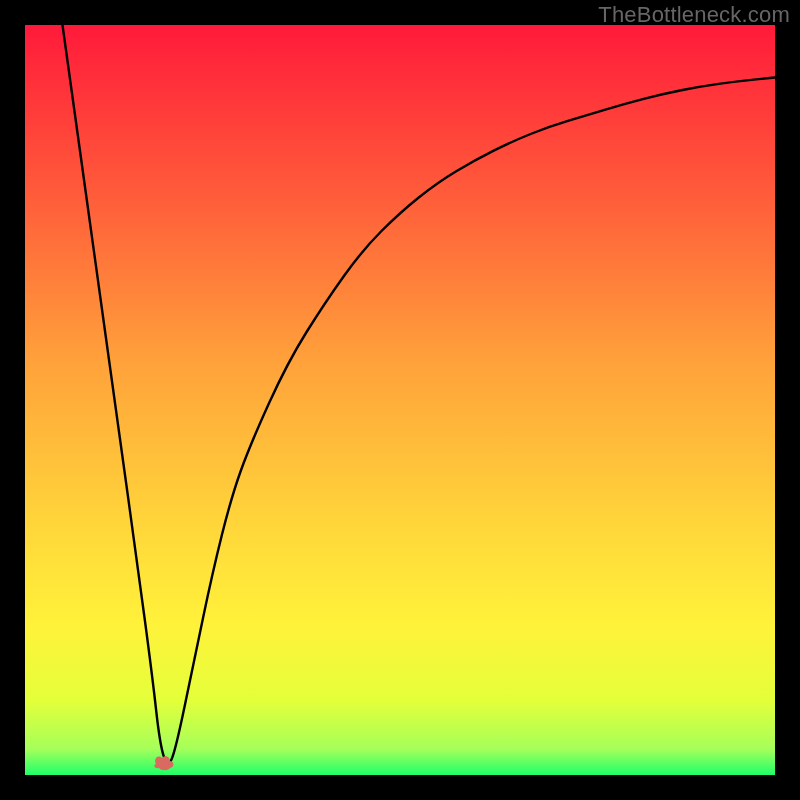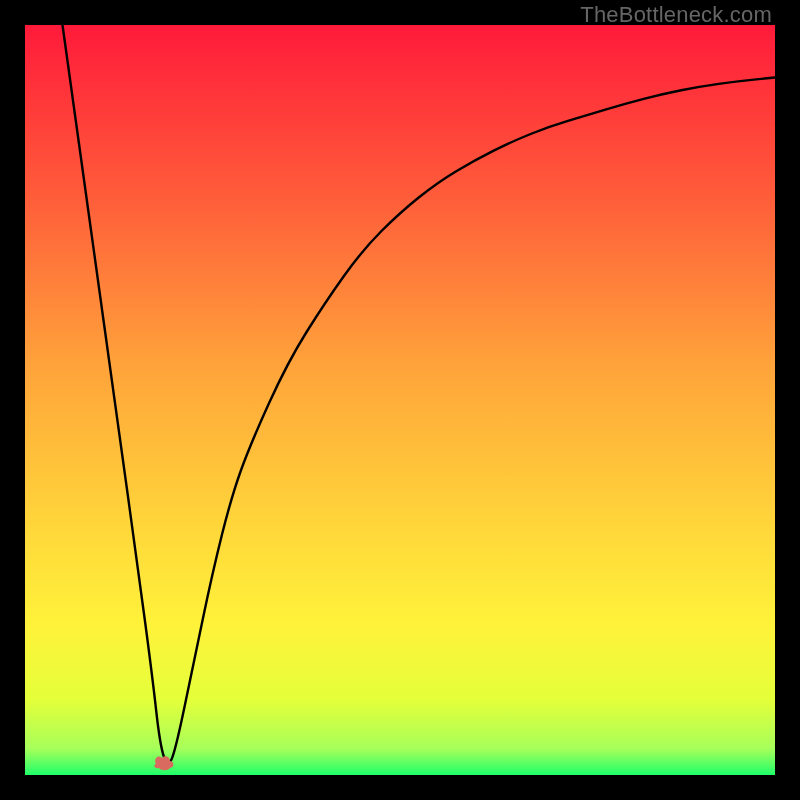--- a/index.html
+++ b/index.html
@@ -13,21 +13,21 @@
   }
   .outer {
     width: 800px;
     height: 800px;
     background: #000;
     position: relative;
   }
   .watermark {
     position: absolute;
     top: 2px;
-    right: 28px;
+    right: 10px;
     color: #666;
     font-size: 22px;
     font-weight: 500;
     letter-spacing: 0.2px;
     z-index: 10;
   }
   .plot-area {
     position: absolute;
     left: 25px;
     top: 25px;

